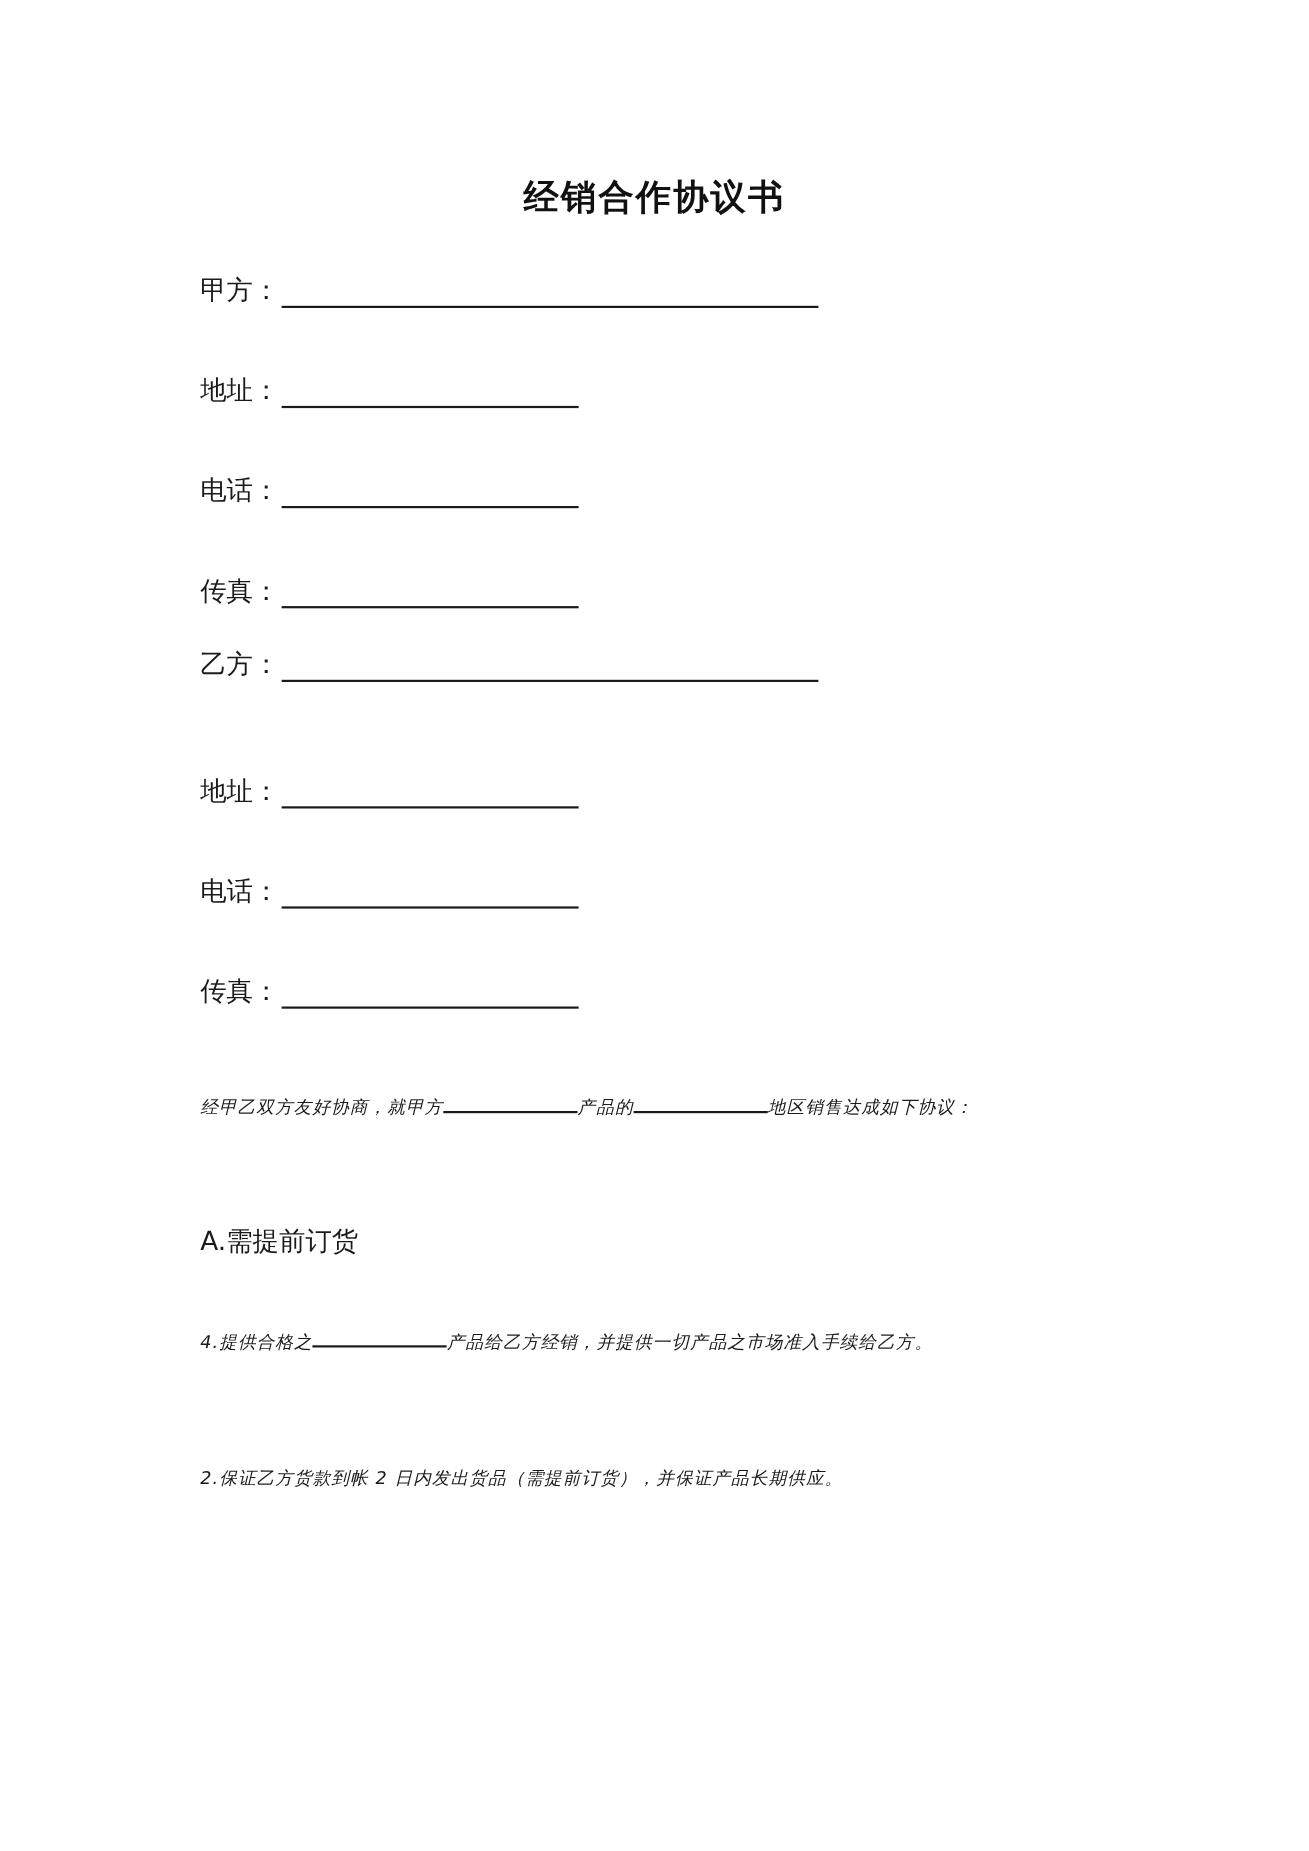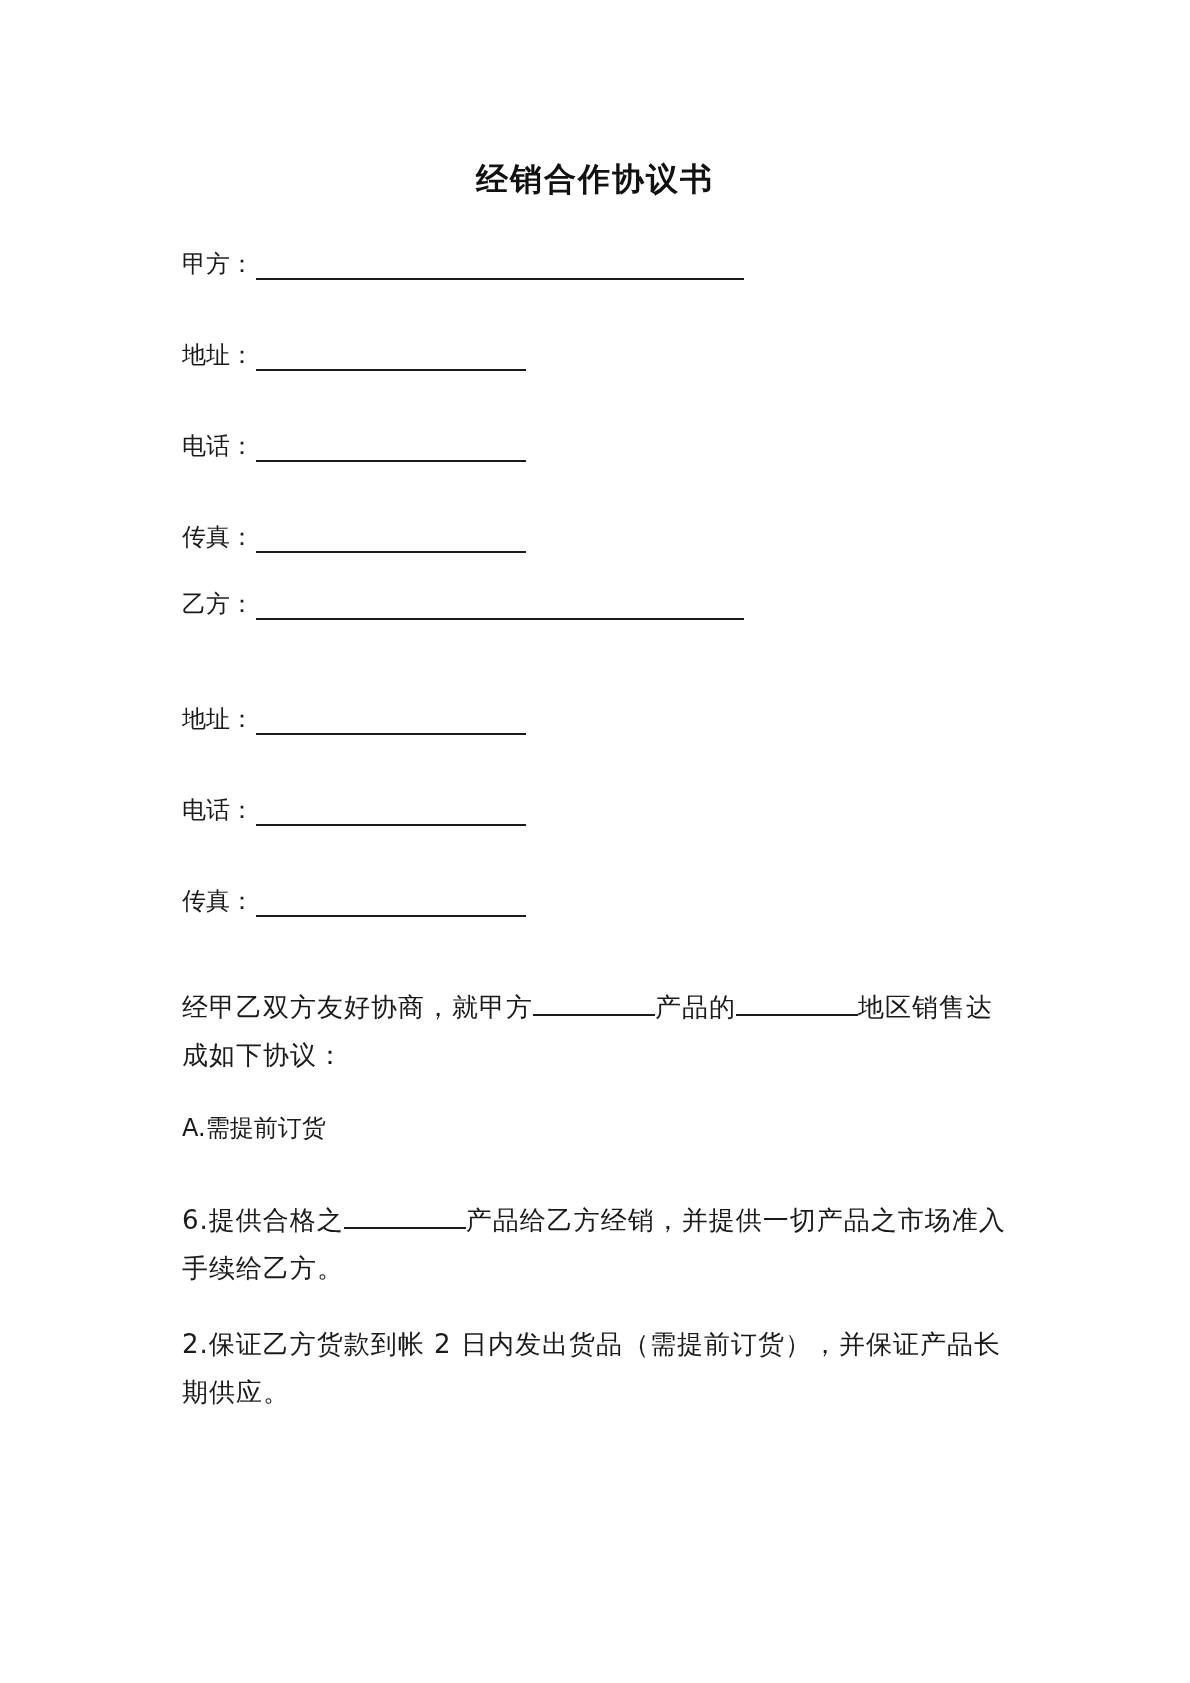--- a/index.html
+++ b/index.html
@@ -4,21 +4,21 @@
 <style>
   html, body { margin: 0; padding: 0; background: #ffffff; }
   body { width: 1190px; height: 1683px; position: relative; overflow: hidden;
          font-family: "DejaVu Sans", "Liberation Sans", sans-serif; color: #1a1a1a; }
   .title { position: absolute; left: 0; width: 1190px; top: 158px; text-align: center;
            font-family: "DejaVu Serif", "Liberation Serif", serif; font-size: 32px; font-weight: bold;
            letter-spacing: 2px; color: #111; }
   .field { position: absolute; left: 182px; font-size: 24px; height: 34px; display: flex; align-items: flex-end; }
   .field .label { white-space: nowrap; }
   .field .line { display: inline-block; border-bottom: 2px solid #1a1a1a; height: 24px; margin-left: 2px; }
-  .para { position: absolute; left: 182px; width: 830px; font-size: 26px; line-height: 48px; letter-spacing: 1px; }
+  .para { position: absolute; left: 182px; width: 830px; font-size: 16px; line-height: 48px; letter-spacing: 1px; font-style: italic; }
   .blank { display: inline-block; width: 122px; border-bottom: 2px solid #1a1a1a; height: 22px; vertical-align: baseline; }
   .heading { position: absolute; left: 182px; font-size: 24px; }
 </style>
 </head>
 <body>
 
 <div class="title">经销合作协议书</div>
 
 <div class="field" style="top:246px">
   <span class="label">甲方：</span>
@@ -54,16 +54,16 @@
   <span class="line" style="width:270px"></span>
 </div>
 
 <div class="para" style="top:983px">
   <span>经甲乙双方友好协商，就甲方</span><span class="blank"></span><span>产品的</span><span class="blank"></span><span>地区销售达成如下协议：</span>
 </div>
 
 <div class="heading" style="top:1112px">A.需提前订货</div>
 
 <div class="para" style="top:1196px">
-  <span>6.提供合格之</span><span class="blank"></span><span>产品给乙方经销，并提供一切产品之市场准入手续给乙方。</span>
+  <span>4.提供合格之</span><span class="blank"></span><span>产品给乙方经销，并提供一切产品之市场准入手续给乙方。</span>
 </div>
 
 <div class="para" style="top:1320px">2.保证乙方货款到帐 2 日内发出货品（需提前订货），并保证产品长期供应。</div>
 
 </body></html>

